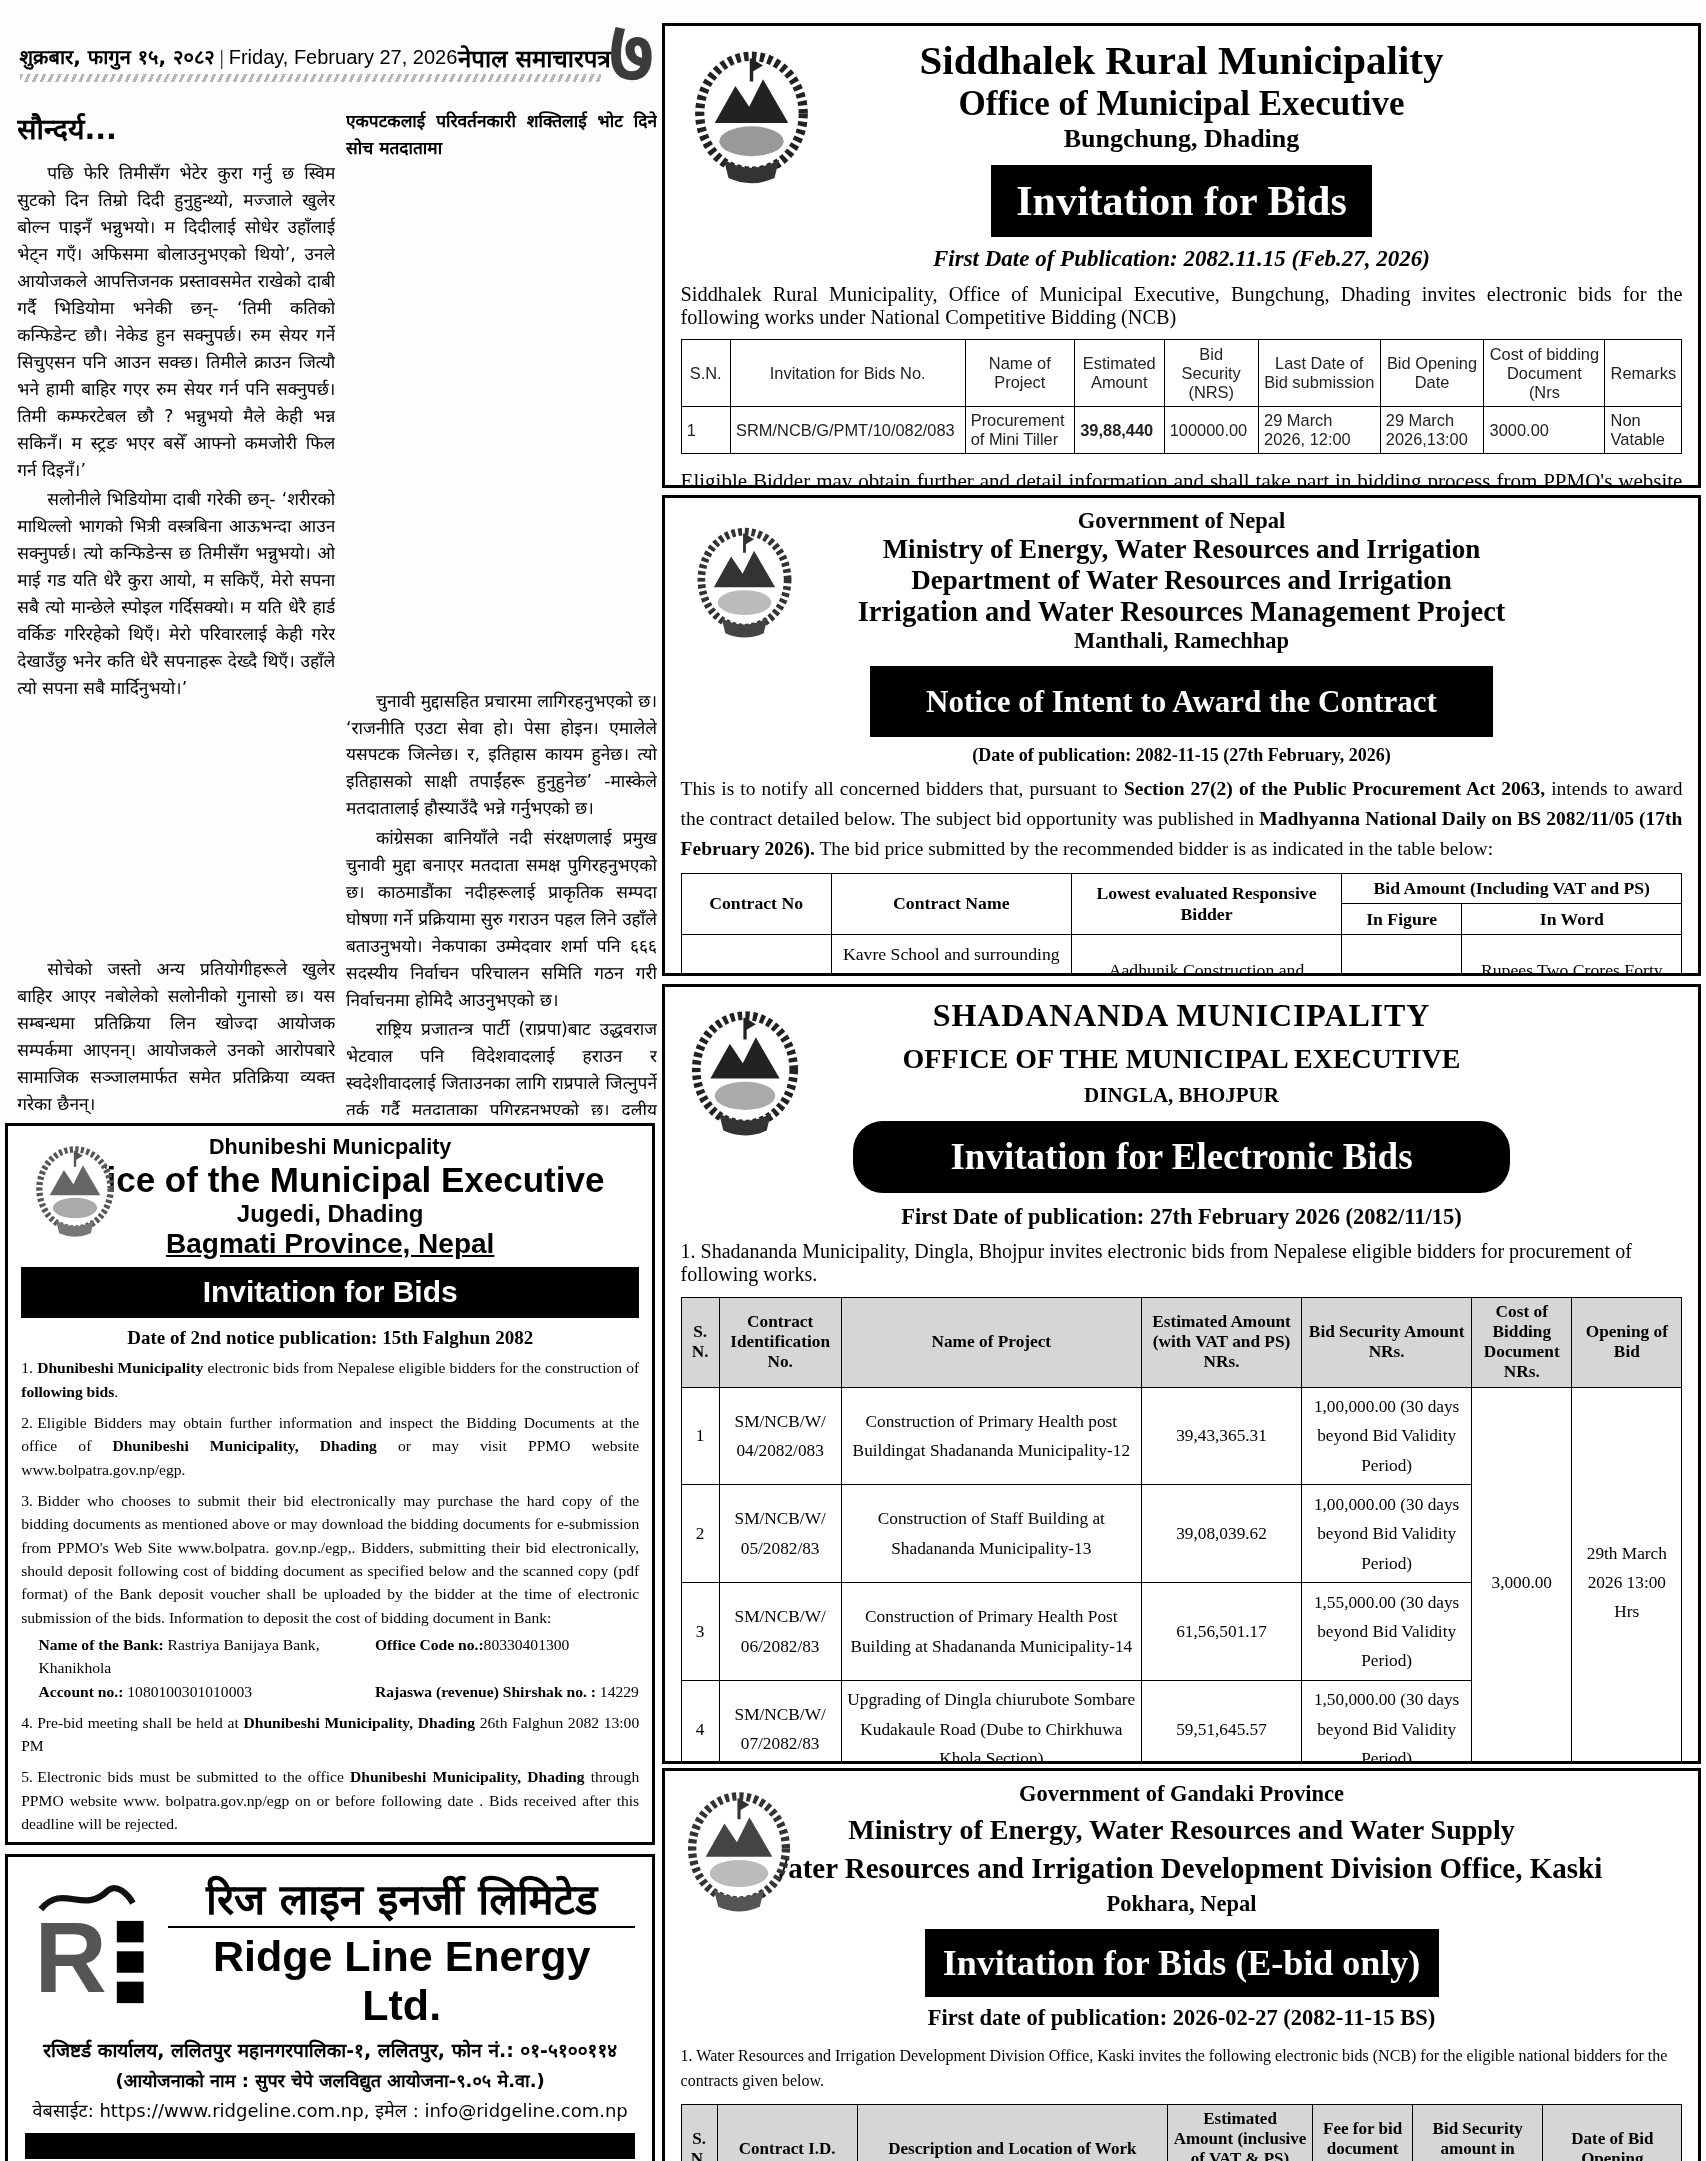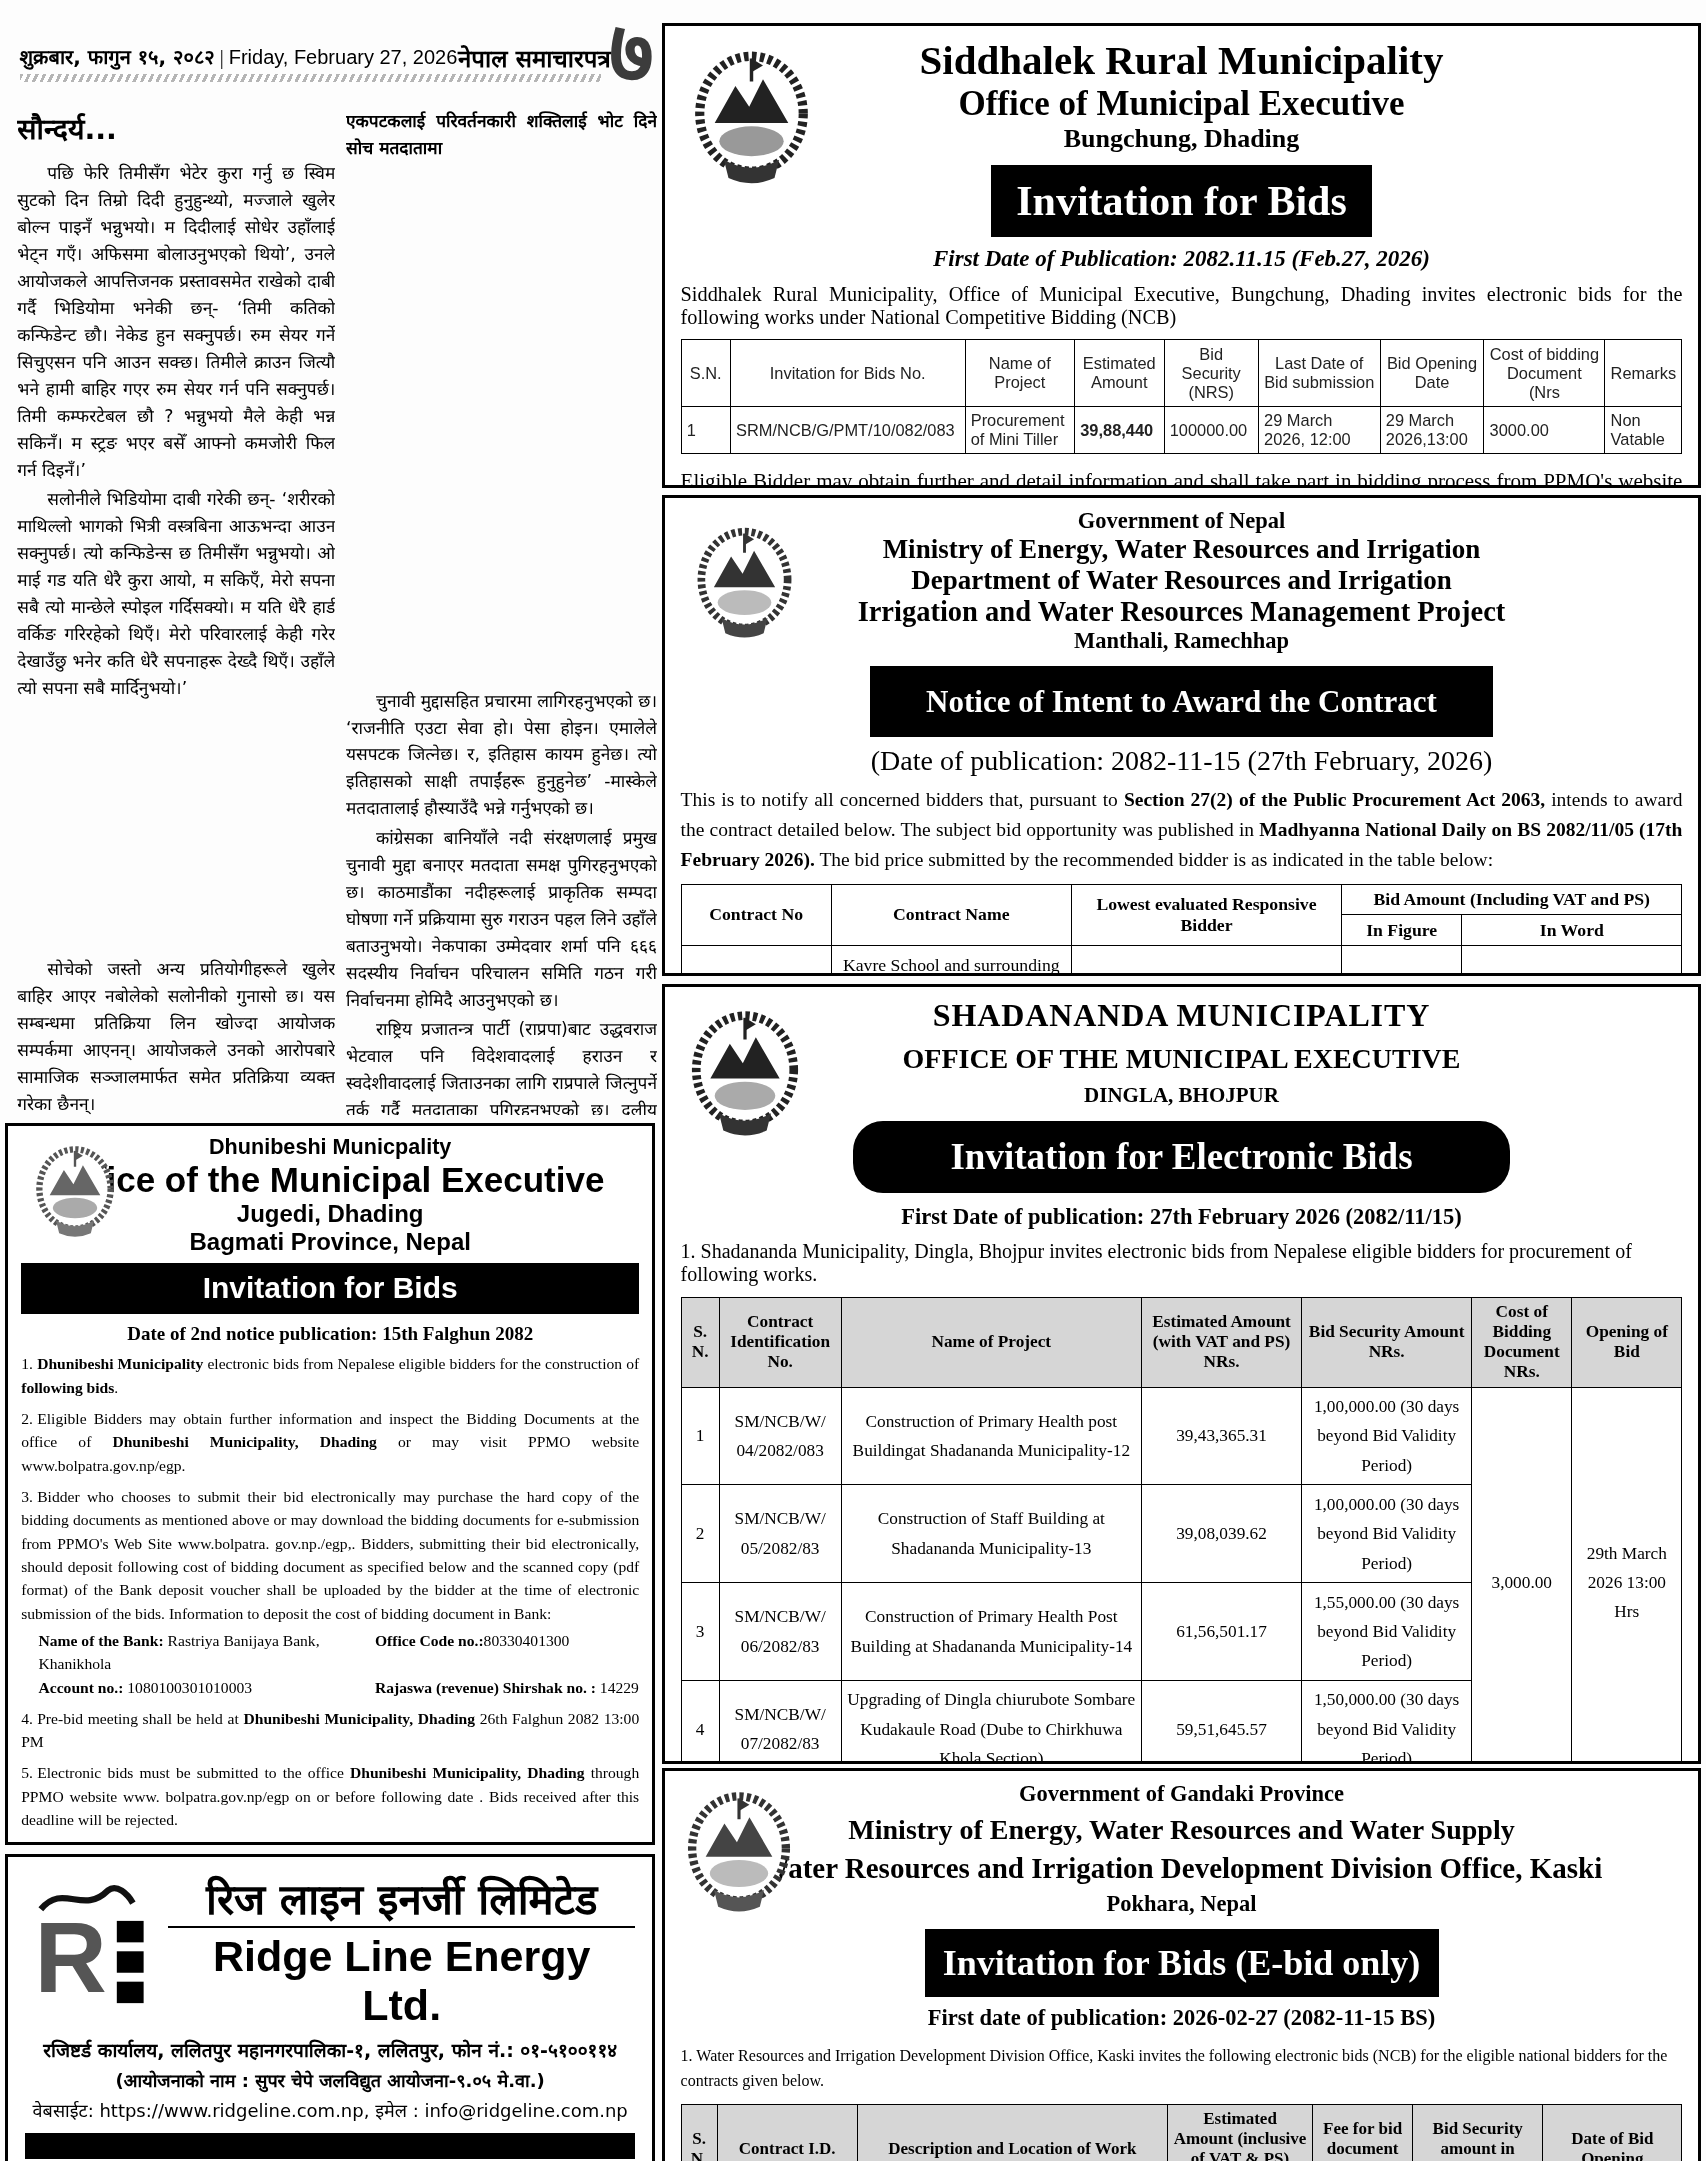--- a/index.html
+++ b/index.html
@@ -51,21 +51,21 @@
   .p-sid .note{font-size:21px;margin-top:14.7px;}
 
   
   .p-iw .h1{font-size:22.5px;font-weight:bold;}
   .p-iw .h2{font-size:27px;font-weight:bold;}
   .p-iw .h3{font-size:27px;font-weight:bold;}
   .p-iw .h4{font-size:28.5px;font-weight:bold;}
   .p-iw .h5{font-size:22.5px;font-weight:bold;}
   .p-iw .hrow{margin-top:0;}
   .p-iw .banner{font-size:31px;width:614px;margin:12px auto 7.8px;padding:17.3px 4.3px;}
-  .p-iw .pub{font-size:28px;font-weight:normal;}
+  .p-iw .pub{font-size:18px;font-weight:bold;}
   .p-iw .para{font-size:19.5px;line-height:1.55;margin-top:7.8px;}
   .p-iw table{font-size:17.7px;margin-top:8.6px;}
   .p-iw th{font-weight:bold;text-align:center;}
   .p-iw td{text-align:center;line-height:1.8;}
 
   
   .p-sh .org1{font-size:32px;font-weight:bold;letter-spacing:0.9px;}
   .p-sh .org2{font-size:28px;font-weight:bold;}
   .p-sh .org3{font-size:21px;font-weight:bold;}
   .p-sh .banner{font-size:37px;width:648px;margin:13px auto 10.4px;padding:14.7px 4.3px;}
@@ -84,21 +84,21 @@
   .p-ka .banner{font-size:36px;width:510px;margin:11.2px auto 8.6px;padding:13px 2px;}
   .p-ka .pub{font-size:22.5px;font-weight:bold;}
   .p-ka .item{font-size:16px;margin-top:13px;text-align:left;line-height:1.55;}
   .p-ka table{font-size:17px;margin-top:10.4px;}
   .p-ka th{text-align:center;font-weight:bold;}
 
   
   .p-dh .org1{font-size:21.6px;font-weight:bold;}
   .p-dh .org2{font-size:35px;font-weight:bold;}
   .p-dh .org3{font-size:24px;font-weight:bold;}
-  .p-dh .org4{font-size:24px;font-weight:bold;}
+  .p-dh .org4{font-size:28px;font-weight:bold;text-decoration:underline;}
   .p-dh .bar{font-size:30px;padding:8.6px 0;margin-top:7px;}
   .p-dh .date{font-size:19px;font-weight:bold;margin-top:8.6px;}
   .p-dh .item{font-size:15.6px;line-height:1.5;margin-top:7.8px;text-align:justify;}
   .p-dh .item .num{font-weight:normal;margin-right:4.3px;}
   .p-dh .bank{display:grid;grid-template-columns:56% 44%;font-size:15.6px;line-height:1.5;margin-top:3.5px;padding-left:17.3px;}
 
   
   .p-rd .tnp{font-size:42px;font-weight:bold;}
   .p-rd .ten{font-family:"Liberation Sans",sans-serif;font-size:43px;font-weight:bold;border-top:2.6px solid #000;display:inline-block;padding-top:3.5px;}
   .p-rd .addr{font-size:19px;font-weight:bold;margin-top:7.8px;}

